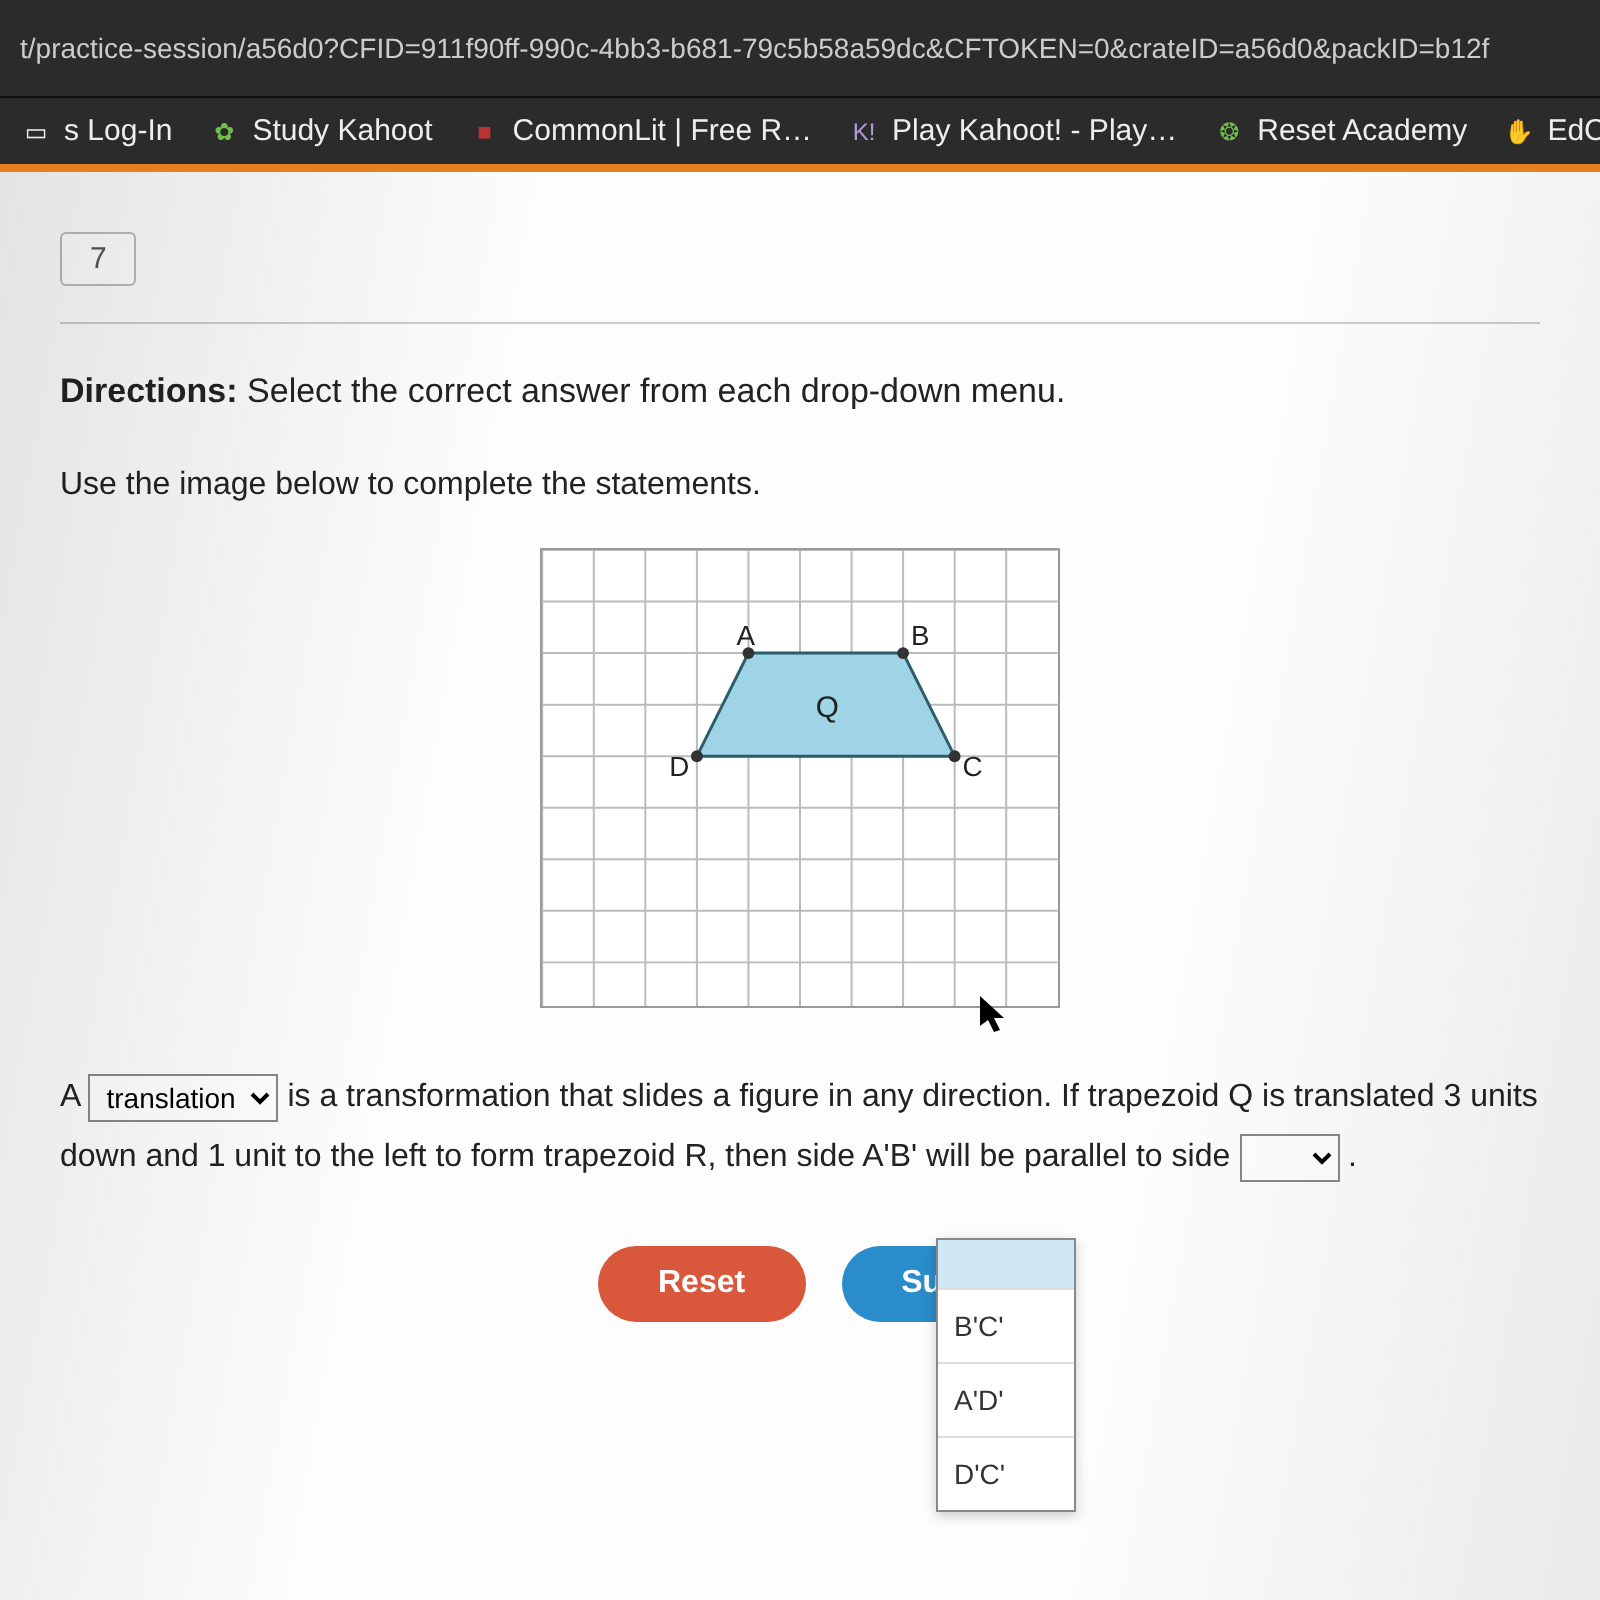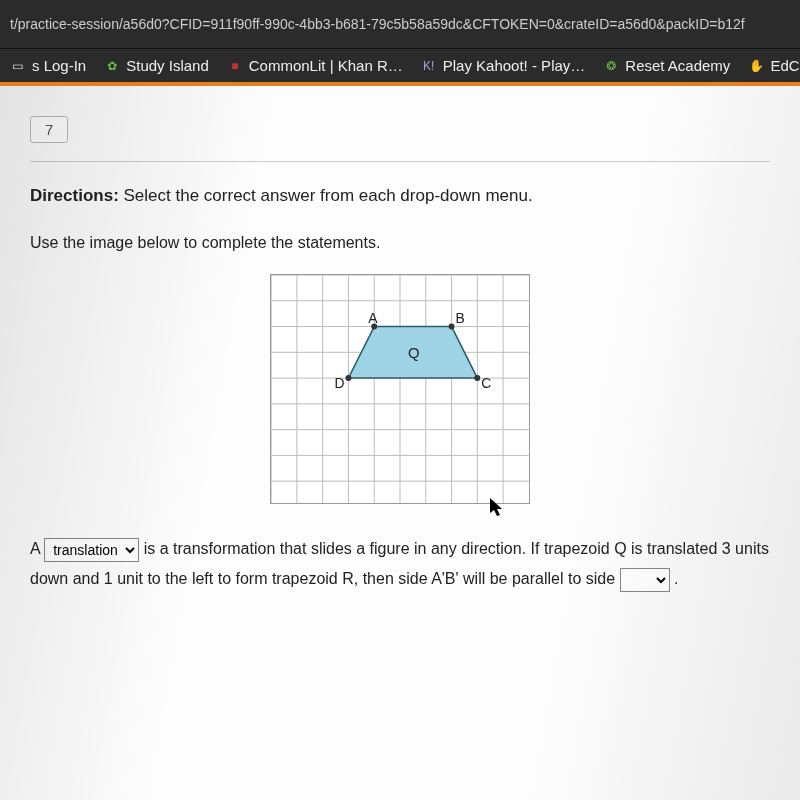--- a/index.html
+++ b/index.html
@@ -113,25 +113,25 @@
   <span>t/practice-session/a56d0?CFID=911f90ff-990c-4bb3-b681-79c5b58a59dc&amp;CFTOKEN=0&amp;crateID=a56d0&amp;packID=b12f</span>
 </div>
 
 <div class="bookmarks-bar">
   <div class="bookmark-item">
     <span class="bm-icon">▭</span>
     <span>s Log-In</span>
   </div>
   <div class="bookmark-item">
     <span class="bm-icon" style="color:#6fbf4a;">✿</span>
-    <span>Study Island</span>
+    <span>Study Kahoot</span>
   </div>
   <div class="bookmark-item">
     <span class="bm-icon" style="color:#b33;">■</span>
-    <span>CommonLit | Khan R…</span>
+    <span>CommonLit | Free R…</span>
   </div>
   <div class="bookmark-item">
     <span class="bm-icon" style="color:#b19cd9;">K!</span>
     <span>Play Kahoot! - Play…</span>
   </div>
   <div class="bookmark-item">
     <span class="bm-icon" style="color:#6fbf4a;">❂</span>
     <span>Reset Academy</span>
   </div>
   <div class="bookmark-item">
@@ -204,14 +204,29 @@
   <p class="statement">
     <span>A </span>
     <select class="inline-select">
       <option>translation</option>
     </select>
     <span> is a transformation that slides a figure in any direction. If trapezoid Q is translated 3 units down and 1 unit to the left to form trapezoid R, then side A'B' will be parallel to side </span>
     <select class="inline-select" style="width:50px;" value=""></select>
     <span>.</span>
   </p>
 
+  <div class="btn-row">
+    <button class="pill-btn reset-btn">
+      <span>Reset</span>
+    </button>
+    <button class="pill-btn submit-btn">
+      <span>Su</span>
+    </button>
+
+    <div class="dropdown-pop">
+      <div class="opt"></div>
+      <div class="opt">B'C'</div>
+      <div class="opt">A'D'</div>
+      <div class="opt">D'C'</div>
+    </div>
+  </div>
 
 </div>
 
 </body></html>

